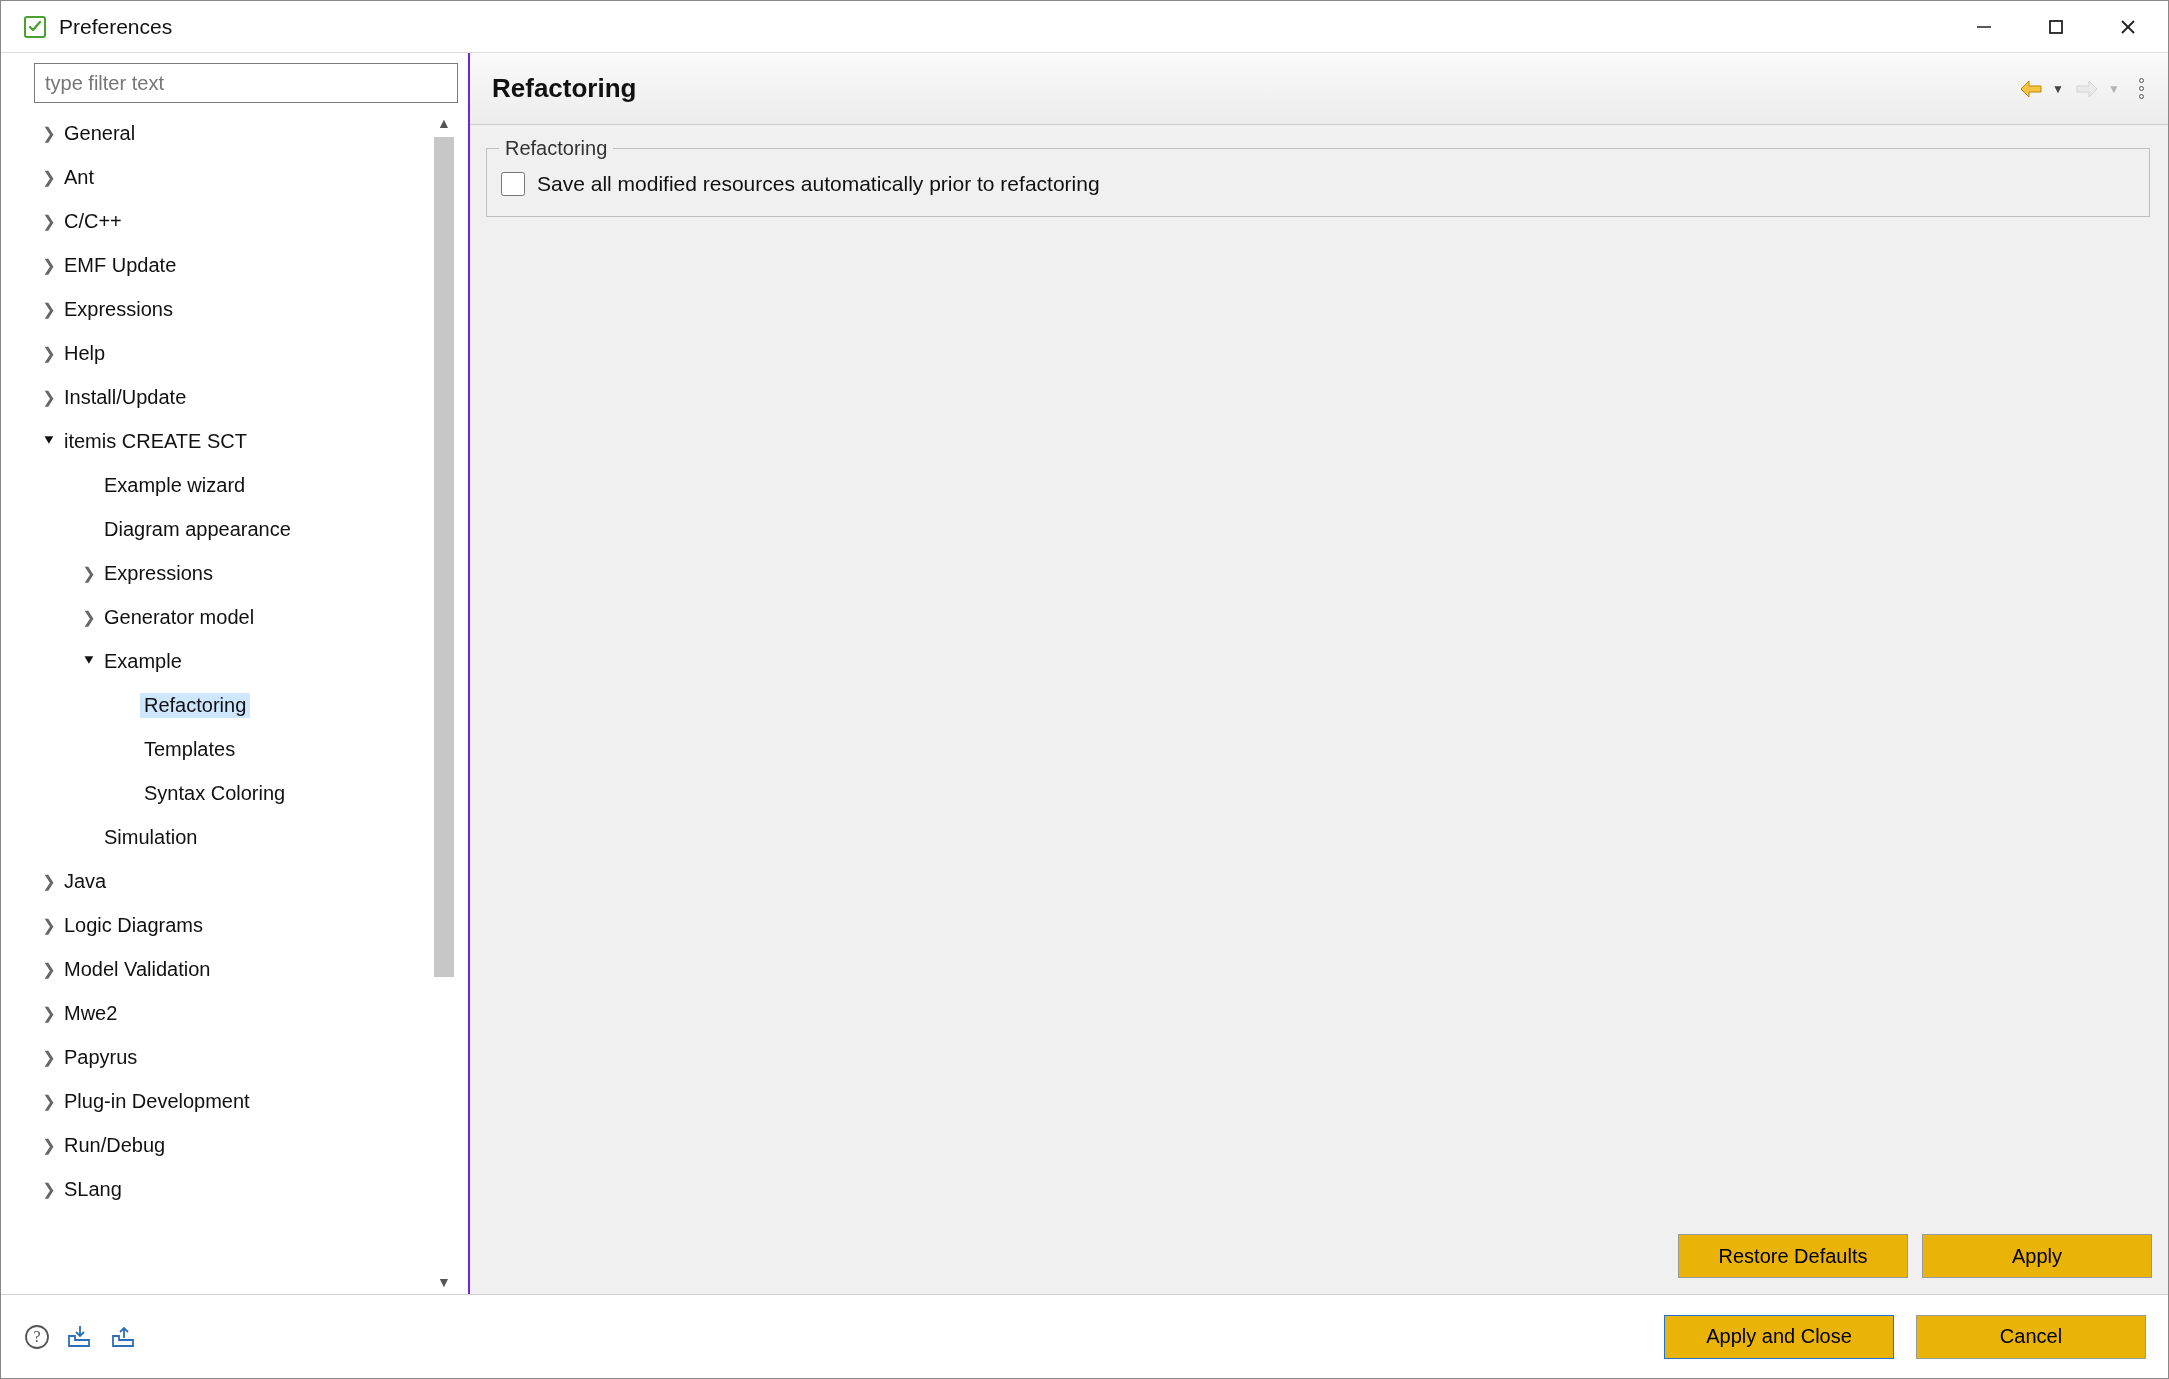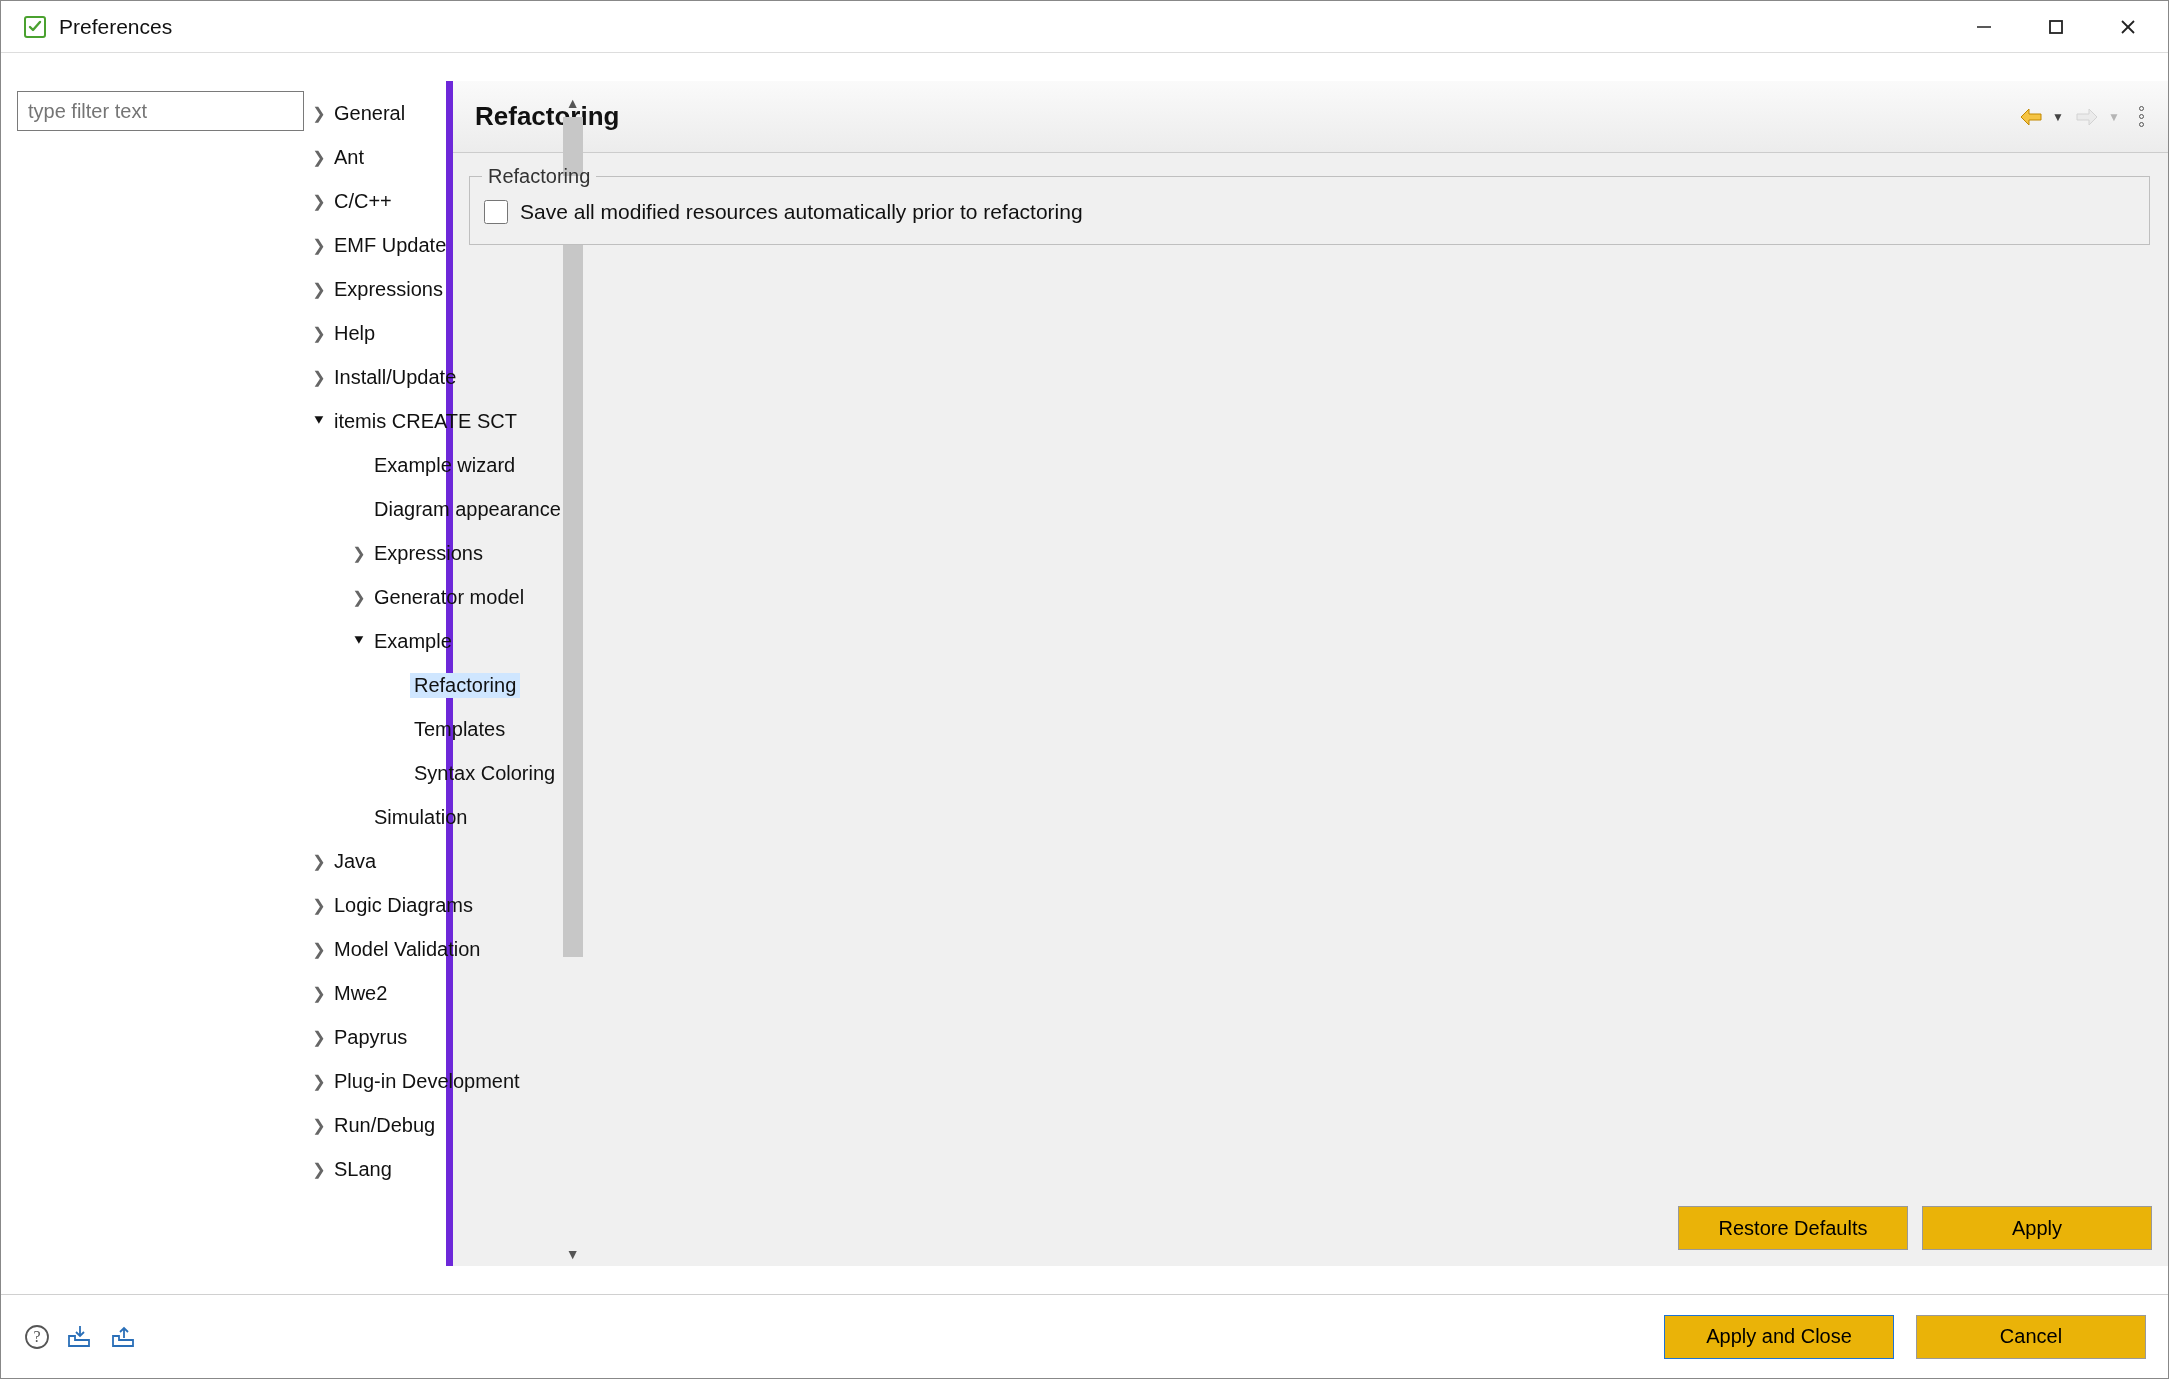--- a/index.html
+++ b/index.html
@@ -1,24 +1,24 @@
 <!DOCTYPE html>
 <html><head>
 <meta charset="utf-8">
 <style>
 * { box-sizing: border-box; }
 html, body { margin: 0; padding: 0; font-family: "Segoe UI", Tahoma, sans-serif; font-size: 20px; color: #111; background: #fff; }
-.window { width: 2169px; height: 1379px; border: 1px solid #888; display: flex; flex-direction: column; position: relative; gap: 28px; }
+.window { width: 2169px; height: 1379px; border: 1px solid #888; display: flex; flex-direction: column; position: relative; }
 .titlebar { height: 52px; display: flex; align-items: center; padding: 0 4px; border-bottom: 1px solid #ddd; }
 .titlebar .appicon { width: 28px; height: 28px; margin: 0 10px 0 16px; display: inline-flex; align-items: center; justify-content: center; }
 .titlebar .title { font-size: 21px; }
 .titlebar .winbtns { margin-left: auto; display: flex; }
 .winbtn { width: 72px; height: 48px; display: flex; align-items: center; justify-content: center; }
 .body { flex: 1; display: flex; min-height: 0; }
-.sidebar { width: 452px; border-right: 7px solid #6d28d9; display: flex; flex-direction: row; padding: 10px 12px 0 16px; background: #fff; }
+.sidebar { width: 452px; border-right: 2px solid #6d28d9; display: flex; flex-direction: column; padding: 10px 12px 0 16px; background: #fff; margin-left: 17px; }
 .filter { height: 40px; border: 1px solid #7a7a7a; padding: 0 10px; font-size: 20px; color: #666; margin-bottom: 8px; width: 424px; }
 .tree-wrap { flex: 1; position: relative; }
 .tree { overflow-y: auto; height: 100%; padding-right: 20px; }
 .tree-scroll { position: absolute; right: 0; top: 0; width: 24px; height: 100%; background: transparent; }
 .tree-scroll .up, .tree-scroll .down { position: absolute; left: 0; right: 0; height: 24px; display: flex; align-items: center; justify-content: center; font-size: 14px; color: #555; }
 .tree-scroll .up { top: 0; }
 .tree-scroll .down { bottom: 0; }
 .tree-scroll .thumb { position: absolute; left: 2px; right: 2px; top: 26px; height: 840px; background: #c7c7c7; }
 .tree-item { display: flex; align-items: center; height: 44px; cursor: default; white-space: nowrap; }
 .tree-item .arrow { width: 22px; display: inline-flex; justify-content: center; color: #666; font-size: 16px; }

